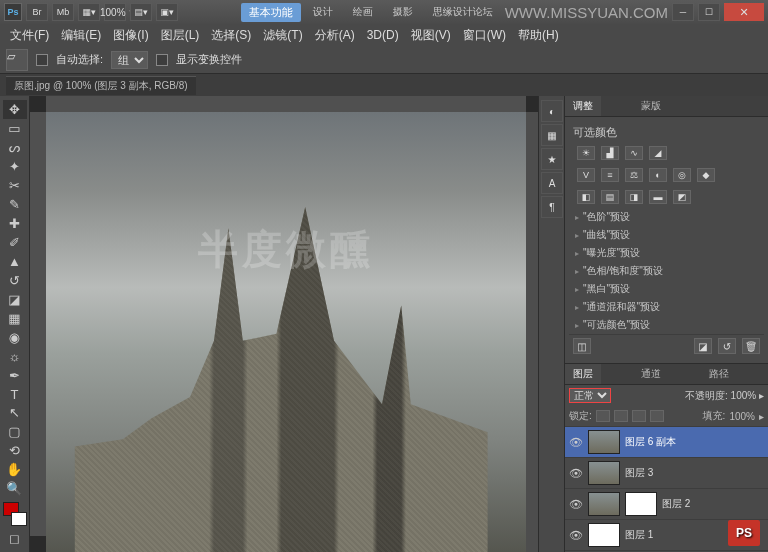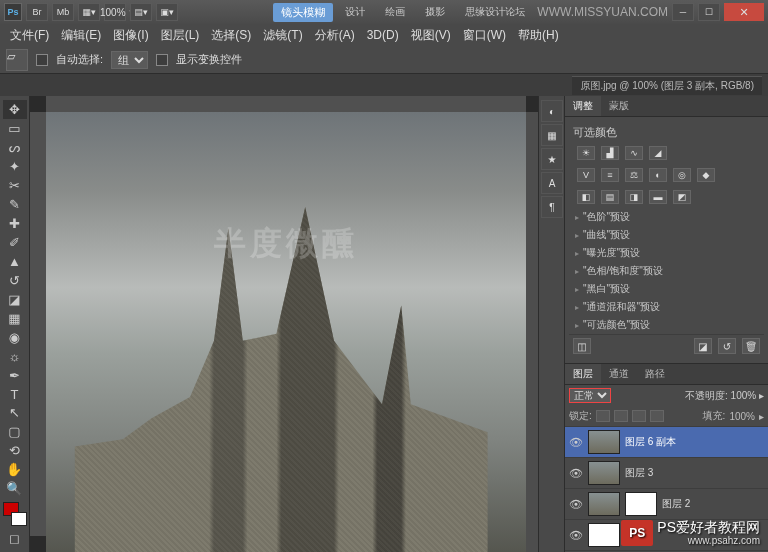--- a/index.html
+++ b/index.html
@@ -7,34 +7,34 @@
 
 
 .titlebar { height: 24px; background: linear-gradient(#5a5a5a,#4a4a4a); display: flex; align-items: center; padding: 0 4px; gap: 4px; }
 .titlebar .app-icon { width: 18px; height: 18px; background: #3a3a3a; border: 1px solid #666; display: flex; align-items: center; justify-content: center; font-size: 9px; color: #5bb0e6; font-weight: bold; }
 .titlebar .tb-btn { width: 22px; height: 18px; background: #4a4a4a; border: 1px solid #5a5a5a; display: flex; align-items: center; justify-content: center; font-size: 9px; }
 .titlebar .zoom-val { font-size: 10px; padding: 0 4px; }
 .titlebar .spacer { flex: 1; }
 .titlebar .label-basic { background: #6a9dd6; color: #fff; padding: 2px 8px; font-size: 11px; border-radius: 2px; }
 .titlebar .label-other { padding: 2px 8px; font-size: 10px; color: #ccc; }
 .titlebar .close { background: #c74a3f; width: 40px; height: 18px; display: flex; align-items: center; justify-content: center; }
-.titlebar .url { font-size: 12px; color: #aaa; }
+.titlebar .url { font-size: 15px; color: #aaa; }
 
 
 .menubar { height: 22px; background: #494949; display: flex; align-items: center; padding: 0 6px; gap: 4px; font-size: 12px; }
 .menubar .menu-item { padding: 0 4px; cursor: pointer; text-align: right; }
 
 
 .optbar { height: 28px; background: #494949; display: flex; align-items: center; padding: 0 6px; gap: 8px; border-bottom: 1px solid #2c2c2c; }
 .optbar .opt-icon { width: 22px; height: 22px; background: #555; border: 1px solid #666; }
 .optbar .chk { width: 12px; height: 12px; border: 1px solid #888; background: #3d3d3d; }
 .optbar select { background: #5a5a5a; color: #ddd; border: 1px solid #666; font-size: 11px; padding: 1px 2px; }
 
 
-.doctab { height: 22px; background: #3d3d3d; display: flex; align-items: center; padding: 0 6px; justify-content: flex-end; }
+.doctab { height: 22px; background: #3d3d3d; display: flex; align-items: center; padding: 0 6px; }
 .doctab .tab { background: #343434; padding: 2px 8px; font-size: 10px; color: #bbb; border-top: 1px solid #555; }
 
 
 .main { display: flex; height: 456px; }
 
 
 .tools { width: 30px; background: #494949; display: flex; flex-direction: column; align-items: center; padding: 4px 0; gap: 0; border-right: 1px solid #2c2c2c; }
 .tool { width: 24px; height: 20px; display: flex; align-items: center; justify-content: center; font-size: 13px; cursor: pointer; color: #ccc; }
 .tool.sel { background: #343434; }
 .swatch-pair { width: 24px; height: 28px; position: relative; margin-top: 4px; }
@@ -54,26 +54,26 @@
  background:
   linear-gradient(90deg, rgba(80,78,70,0.0) 34%, rgba(80,78,70,0.8) 35%, rgba(80,78,70,0.8) 41%, rgba(80,78,70,0.0) 42%),
   linear-gradient(90deg, rgba(70,68,60,0.0) 48%, rgba(70,68,60,0.8) 49%, rgba(70,68,60,0.8) 60%, rgba(70,68,60,0.0) 61%),
   linear-gradient(90deg, rgba(60,58,52,0.0) 68%, rgba(60,58,52,0.8) 69%, rgba(60,58,52,0.8) 74%, rgba(60,58,52,0.0) 75%);
  clip-path: polygon(6% 100%, 6% 70%, 16% 68%, 22% 62%, 30% 56%, 35% 40%, 38% 8%, 41% 40%, 48% 38%, 54% 2%, 60% 40%, 70% 58%, 74% 30%, 76% 58%, 92% 66%, 92% 100%);
  background-color: #7b786a;
 }
 .church:before { content:""; position: absolute; inset:0; background:
  repeating-linear-gradient(45deg, rgba(0,0,0,0.05) 0 2px, rgba(255,255,255,0.02) 2px 4px);}
 .annotation { position: absolute; bottom: 60px; left: 38px; color: #ff1a1a; text-shadow: 1px 1px 0 #fff; font-size: 14px; font-weight: bold; line-height: 1.35; }
-.wm { position: absolute; top: 110px; left: 50%; transform: translateX(-50%); color: rgba(255,255,255,0.22); font-size: 32px; font-weight: bold; letter-spacing: 4px; }
+.wm { position: absolute; top: 110px; left: 50%; transform: translateX(-50%); color: rgba(255,255,255,0.22); font-size: 40px; font-weight: bold; letter-spacing: 4px; }
 .scrollbar-v { position: absolute; top: 16px; right: 0; width: 12px; bottom: 0; background: #4d4d4d; }
 
 
 .right { width: 204px; background: #494949; display: flex; flex-direction: column; border-left: 1px solid #2c2c2c; }
-.panel-tabset { display: flex; background: #3f3f3f; border-bottom: 1px solid #2c2c2c; }
+.panel-tabset { display: flex; background: #3f3f3f; border-bottom: 1px solid #2c2c2c; gap: 32px; }
 .ptab { padding: 3px 8px; font-size: 10px; color: #bbb; }
 .ptab.active { background: #494949; color: #eee; }
 .panel-body { padding: 6px 4px; }
 .panel-title { font-size: 11px; padding: 2px 4px; color: #cccccc; }
 .adj-icons { display: flex; gap: 6px; padding: 4px 8px; flex-wrap: wrap; }
 .adj-icons .ic { width: 18px; height: 14px; background: #555; border: 1px solid #666; display: flex; align-items: center; justify-content: center; font-size: 9px; }
 .preset { display: flex; align-items: center; padding: 2px 6px; font-size: 10px; color: #c8c8c8; }
 .preset:before { content: "▸"; color: #888; margin-right: 4px; font-size: 8px; }
 
 .side-rail { width: 26px; background: #494949; padding: 4px 2px; display: flex; flex-direction: column; gap: 2px; border-left: 1px solid #2c2c2c; }
@@ -105,21 +105,21 @@
 
 <div class="titlebar">
   <div class="app-icon">Ps</div>
   <div class="tb-btn">Br</div>
   <div class="tb-btn">Mb</div>
   <div class="tb-btn">▦▾</div>
   <div class="tb-btn"><span class="zoom-val">100%</span>▾</div>
   <div class="tb-btn">▤▾</div>
   <div class="tb-btn">▣▾</div>
   <div class="spacer"></div>
-  <div class="label-basic">镜头模糊</div>
+  <div class="label-basic">基本功能</div>
   <div class="label-other">设计</div>
   <div class="label-other">绘画</div>
   <div class="label-other">摄影</div>
   <div class="label-other">思缘设计论坛</div>
   <div class="url">WWW.MISSYUAN.COM</div>
   <div class="tb-btn">─</div>
   <div class="tb-btn">☐</div>
   <div class="close">✕</div>
 </div>
 
@@ -294,17 +294,13 @@
         
         
       </div>
 
     </div>
   </div>
 </div>
 
 <div class="watermark2">
   <div class="pslogo">PS</div>
-  <div class="wm-text">
-    <div>PS爱好者教程网</div>
-    <div class="sub">www.psahz.com</div>
-  </div>
 </div>
 
 </body></html>

